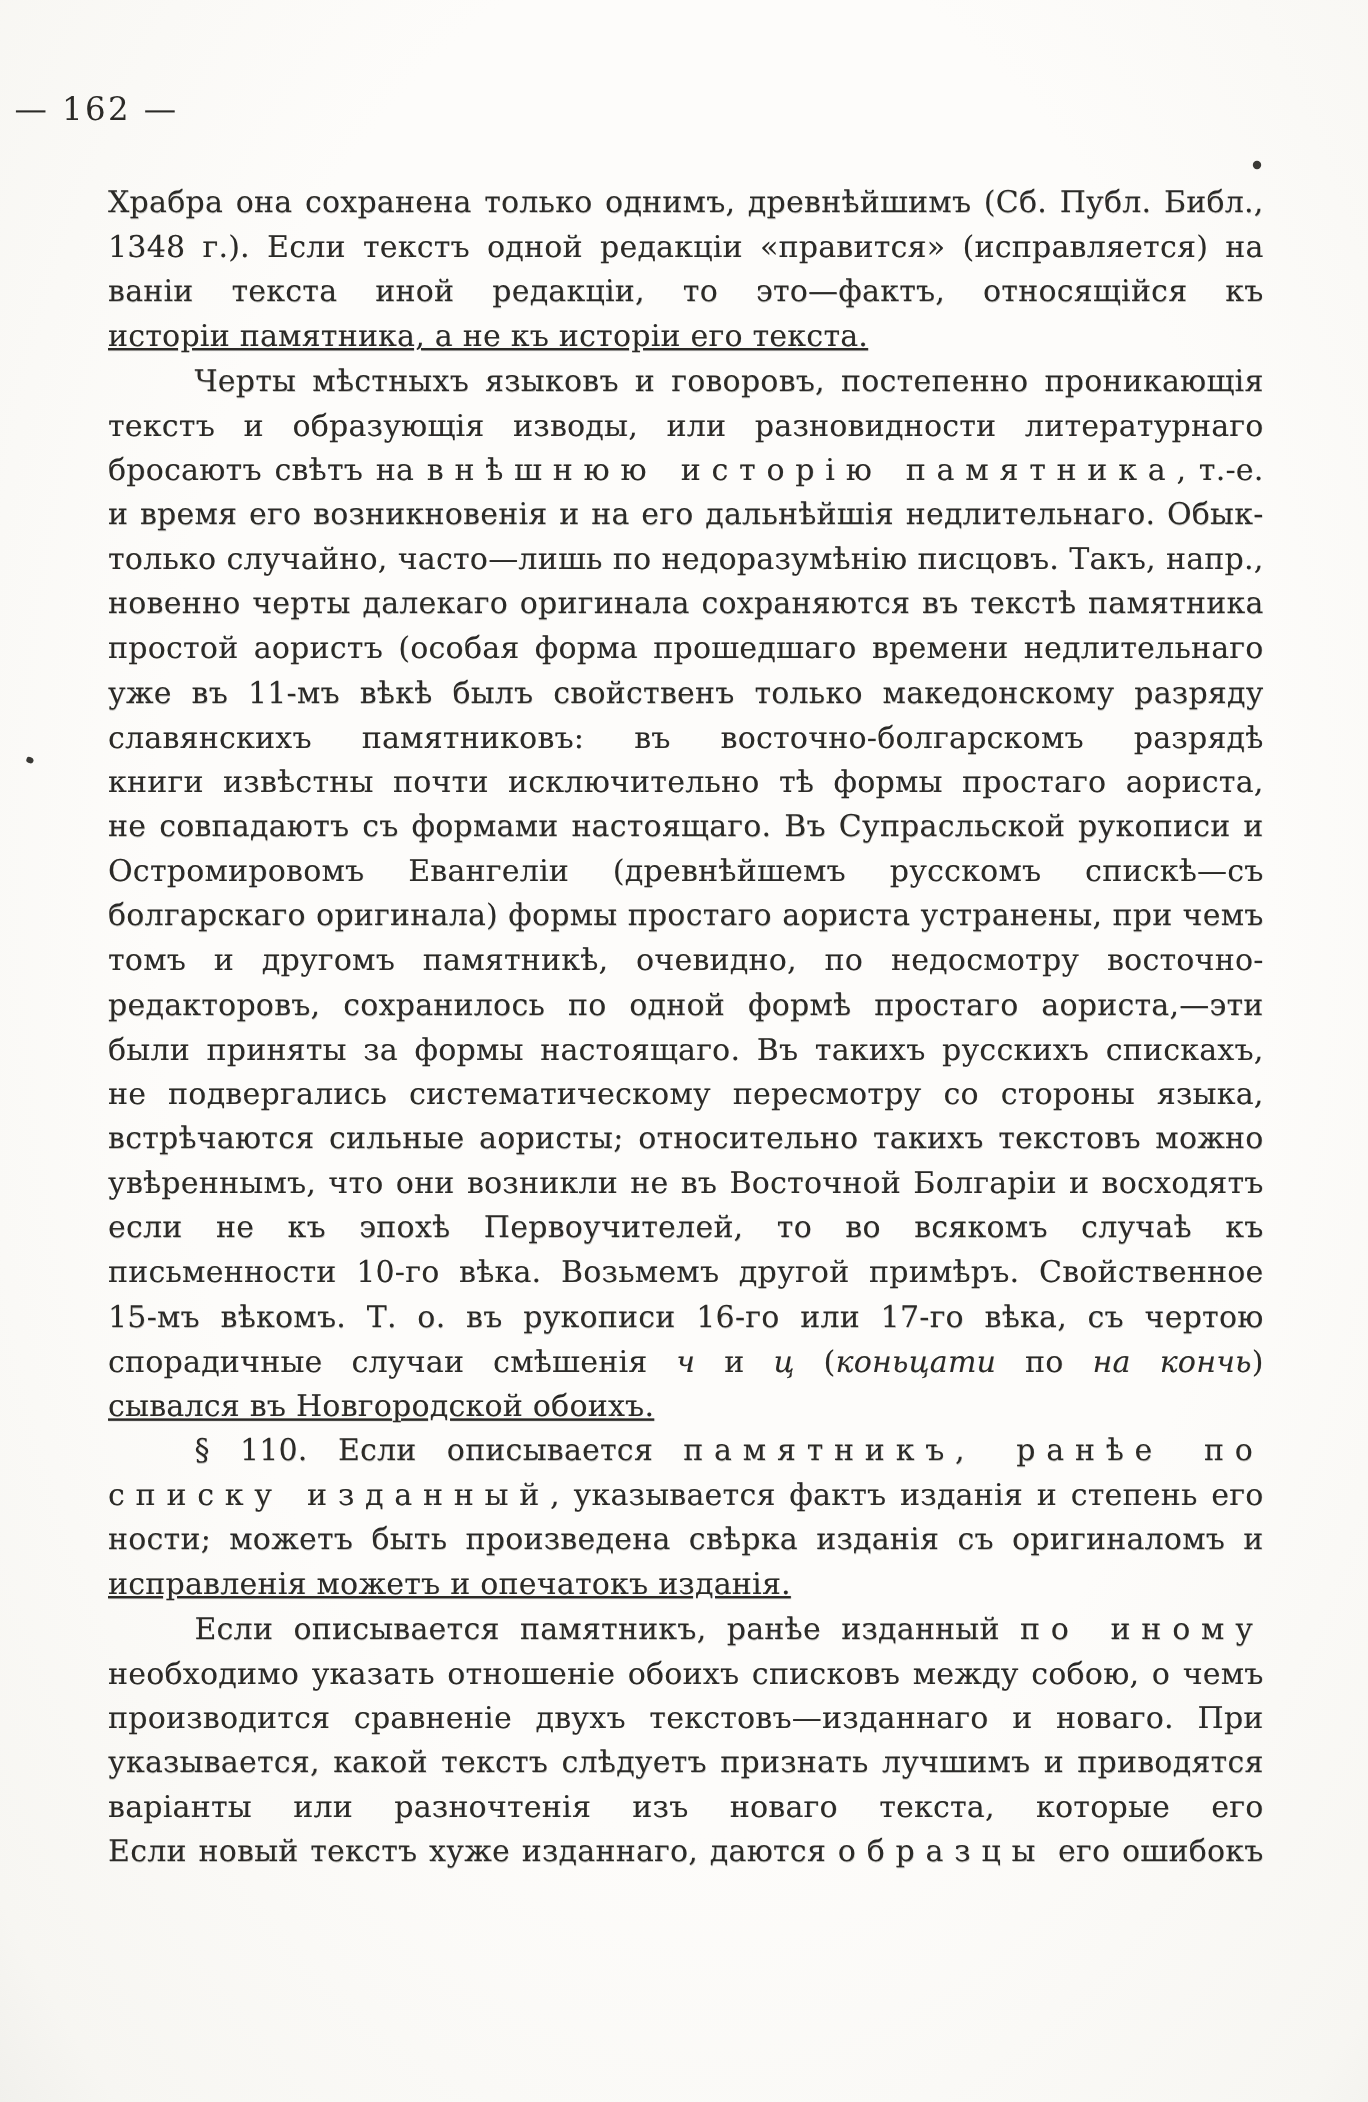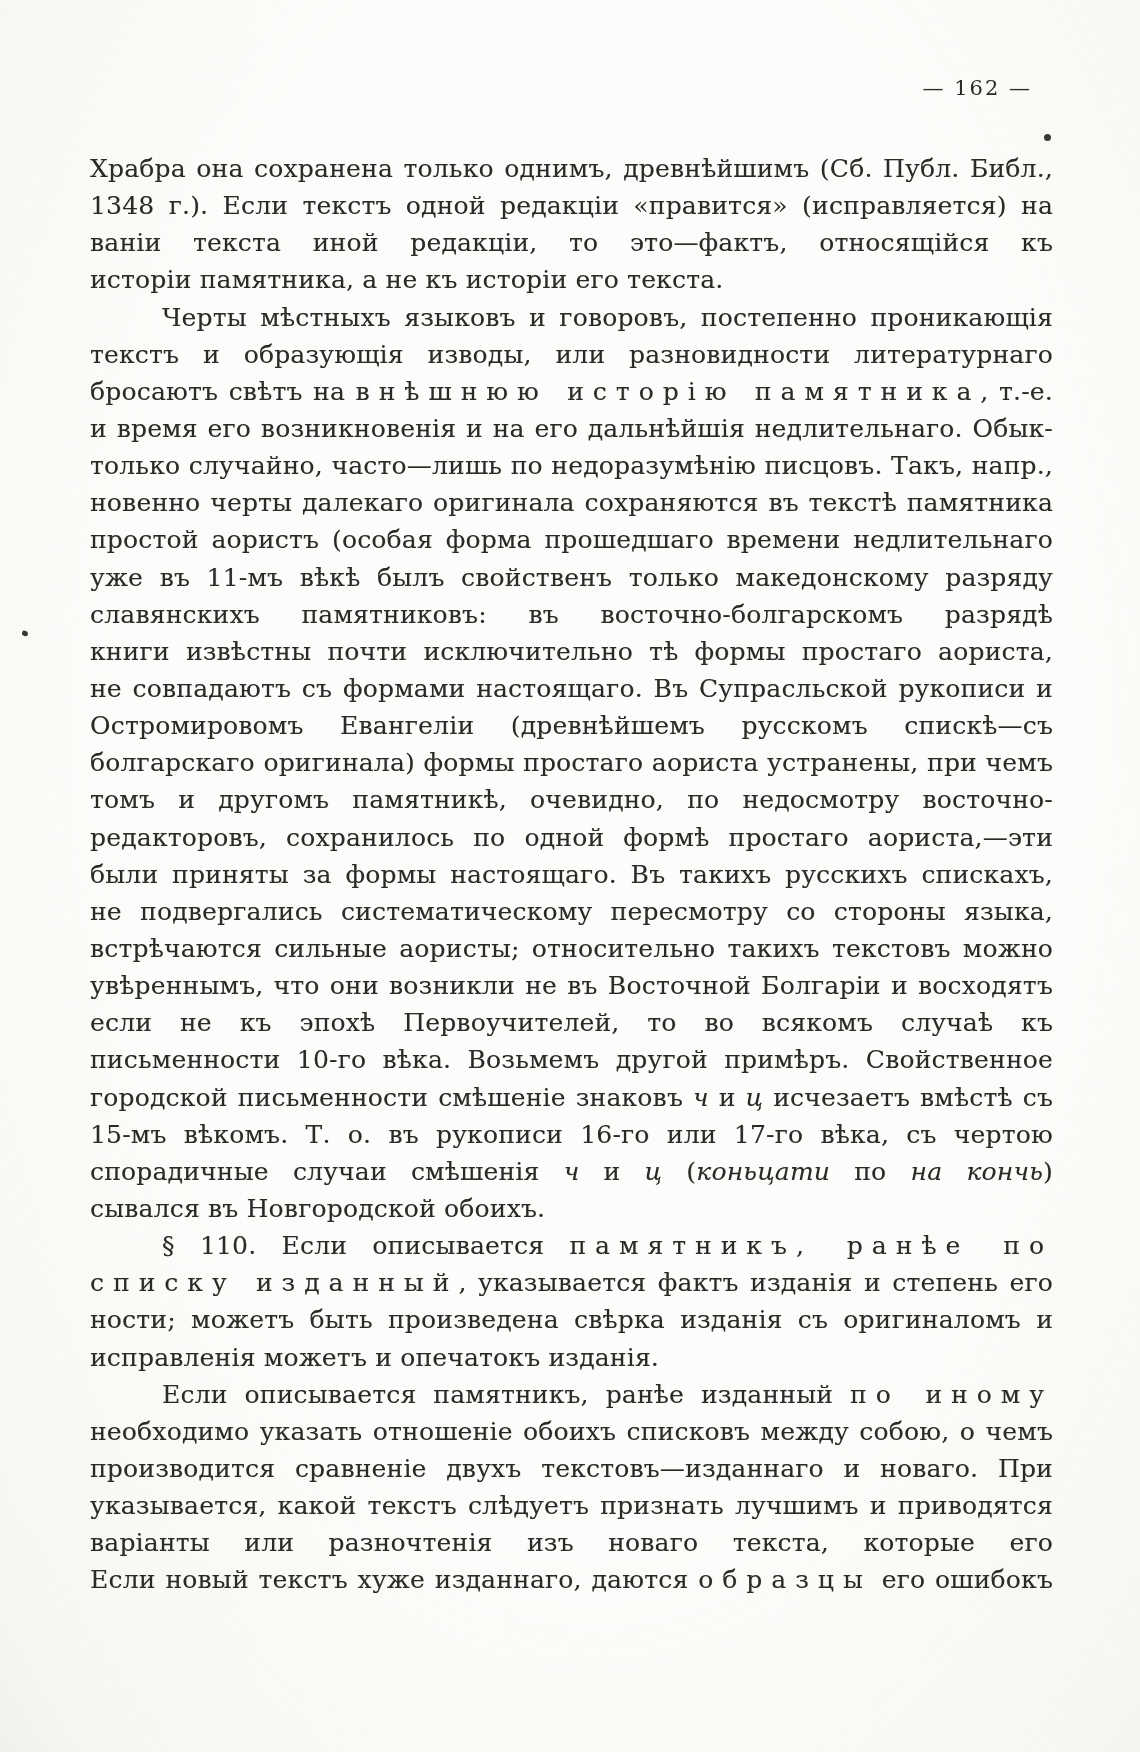--- a/index.html
+++ b/index.html
@@ -10,23 +10,23 @@
   }
   .page{
     position:relative;
     width:1140px;height:1752px;
     background:radial-gradient(ellipse at 52% 42%, #fdfcfa 55%, #f7f6f2 92%, #f1f0ec 100%);
     overflow:hidden;
     color:var(--ink,#2b2a27);
   }
   .folio{
     position:absolute;
-    top:76px;left:0;width:1032px;
-    text-align:right;
-    font-size:21px;
+    top:76px;left:12px;width:1032px;
+    text-align:left;
+    font-size:27px;
     letter-spacing:2px;
     color:var(--ink,#2b2a27);
   }
   .body-text{
     position:absolute;
     left:90px;top:150px;width:963px;
     font-size:25px;
     letter-spacing:0.2px;
     text-shadow:0.3px 0.3px 0 rgba(43,42,39,0.28);
   }
@@ -35,20 +35,21 @@
     height:37.15px;
     line-height:37.15px;
     overflow:hidden;
     text-align:justify;
     text-align-last:justify;
     -moz-text-align-last:justify;
     white-space:normal;
   }
   .line.end{
     text-align-last:left;
+    text-decoration:underline;
     -moz-text-align-last:left;
   }
   .line.indent{text-indent:72px;}
   .sp{letter-spacing:0.36em;}
   .it{font-style:italic;}
   .speck{position:absolute;background:#3a3935;border-radius:50%;}
   .speck.s1{left:1044px;top:134px;width:7px;height:7px;}
   .speck.s2{left:22px;top:631px;width:6px;height:5px;border-radius:40% 60% 55% 45%;transform:rotate(20deg);}
 </style>
 </head>
@@ -78,21 +79,20 @@
         <div class="line"><span>Остромировомъ Евангеліи (древнѣйшемъ русскомъ спискѣ—съ восточно-</span></div>
         <div class="line"><span>болгарскаго оригинала) формы простаго аориста устранены, при чемъ въ</span></div>
         <div class="line"><span>томъ и другомъ памятникѣ, очевидно, по недосмотру восточно-болгарскихъ</span></div>
         <div class="line"><span>редакторовъ, сохранилось по одной формѣ простаго аориста,—эти формы</span></div>
         <div class="line"><span>были приняты за формы настоящаго. Въ такихъ русскихъ спискахъ, кои</span></div>
         <div class="line"><span>не подвергались систематическому пересмотру со стороны языка, иногда</span></div>
         <div class="line"><span>встрѣчаются сильные аористы; относительно такихъ текстовъ можно быть</span></div>
         <div class="line"><span>увѣреннымъ, что они возникли не въ Восточной Болгаріи и восходятъ</span></div>
         <div class="line"><span>если не къ эпохѣ Первоучителей, то во всякомъ случаѣ къ Македонской</span></div>
         <div class="line"><span>письменности 10-го вѣка. Возьмемъ другой примѣръ. Свойственное Нов-</span></div>
-        <div class="line"><span>городской письменности смѣшеніе знаковъ </span><span class="it">ч</span><span> и </span><span class="it">ц</span><span> исчезаетъ вмѣстѣ съ</span></div>
         <div class="line"><span>15-мъ вѣкомъ. Т. о. въ рукописи 16-го или 17-го вѣка, съ чертою аканья,</span></div>
         <div class="line"><span>спорадичные случаи смѣшенія </span><span class="it">ч</span><span> и </span><span class="it">ц</span><span> (</span><span class="it">коньцати</span><span> по </span><span class="it">на кончь</span><span>) указываютъ</span></div>
         <div class="line end"><span>сывался въ Новгородской обоихъ.</span></div>
       </div>
       <div class="paragraph">
         <div class="line indent"><span>§ 110. Если описывается </span><span class="sp">памятникъ, ранѣе по тому же</span></div>
         <div class="line"><span class="sp">списку изданный</span><span>, указывается фактъ изданія и степень его точ-</span></div>
         <div class="line"><span>ности; можетъ быть произведена свѣрка изданія съ оригиналомъ и даны</span></div>
         <div class="line end"><span>исправленія можетъ и опечатокъ изданія.</span></div>
       </div>

